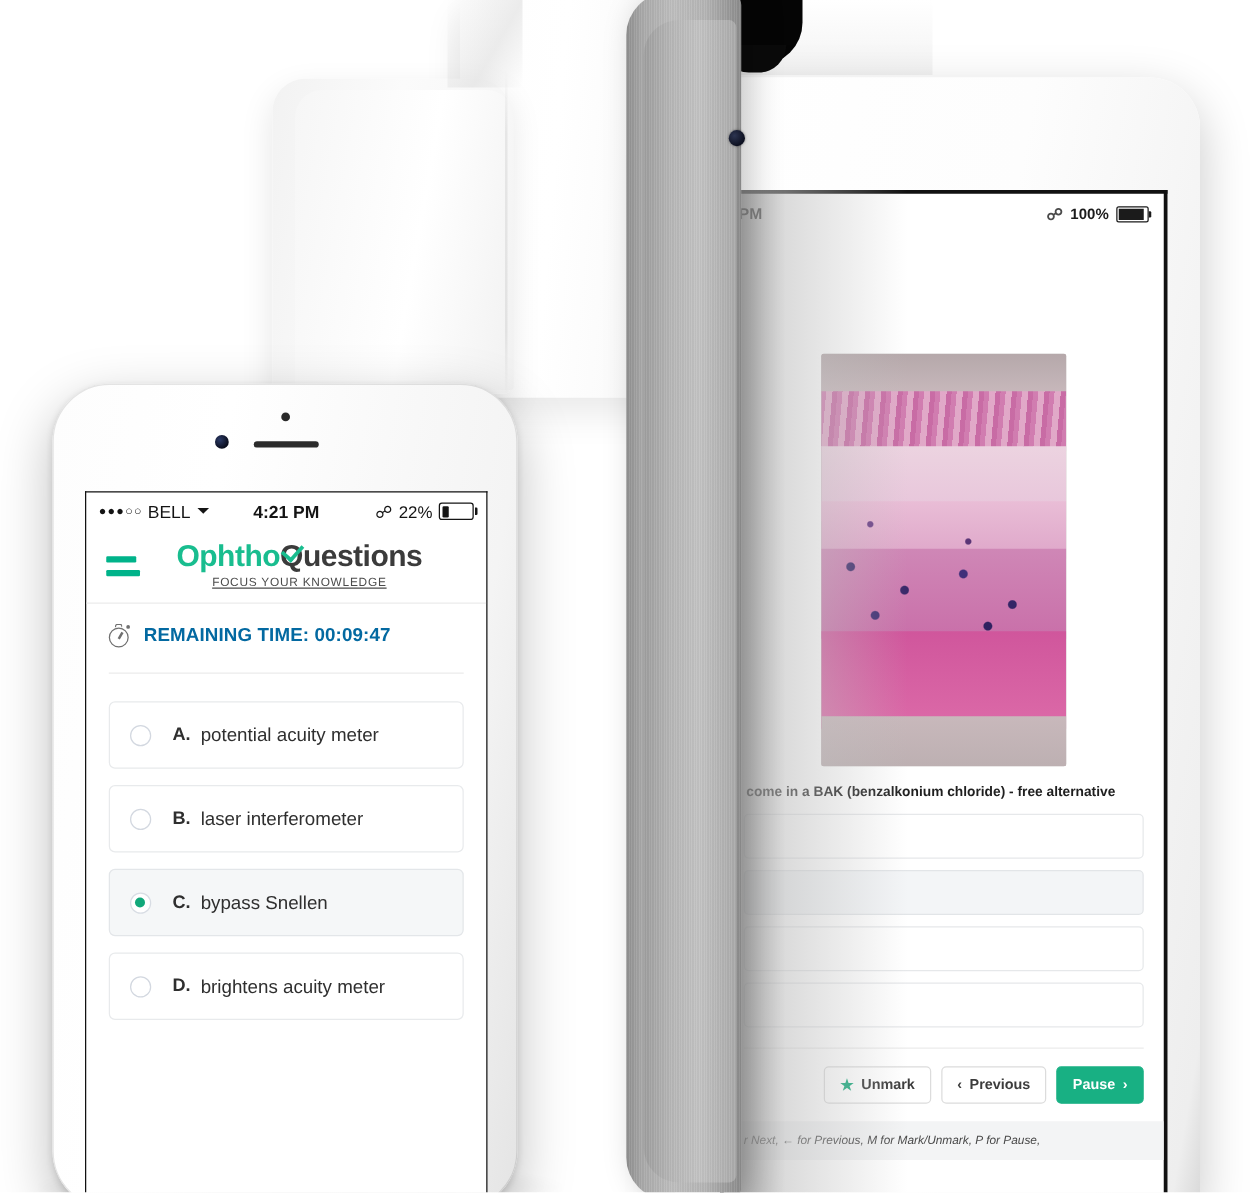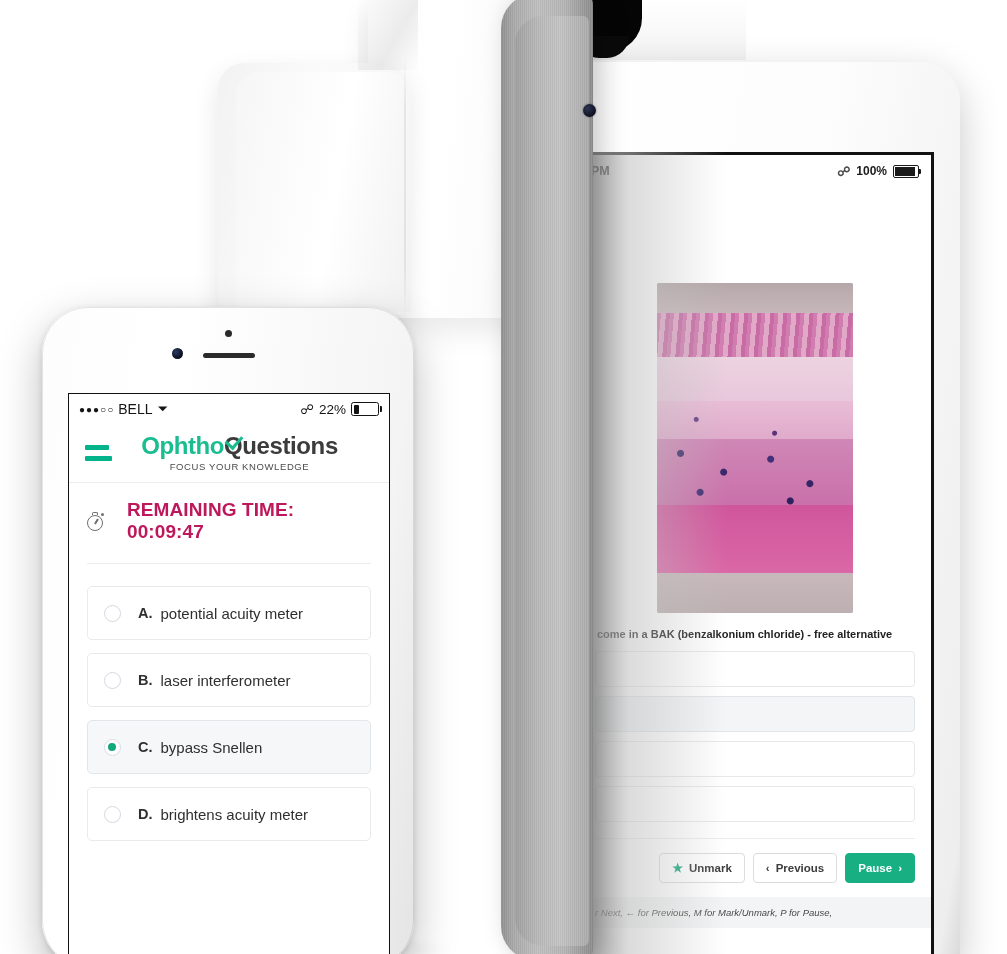--- a/index.html
+++ b/index.html
@@ -190,26 +190,26 @@
   .burger i:nth-child(2){width:27px;}
   .logo-wrap{flex:1;display:flex;flex-direction:column;align-items:center;margin-left:-6px;}
   .logo-main{font-size:24px;font-weight:700;letter-spacing:-0.4px;line-height:1;display:flex;align-items:baseline;}
   .logo-main .a{color:#19bd8f;}
   .logo-main .qwrap{position:relative;display:inline-block;color:#3b3b3b;}
   .logo-main .qmark{
     position:absolute;left:2px;top:1px;width:13px;height:8px;
     border-left:3.5px solid #19bd8f;border-bottom:3.5px solid #19bd8f;
     transform:rotate(-48deg);
   }
-  .logo-sub{font-size:9.5px;letter-spacing:.6px;color:#4b4b4b;margin-top:3px;font-weight:500;}
+  .logo-sub{font-size:9.5px;letter-spacing:.6px;color:#4b4b4b;margin-top:3px;font-weight:500;text-decoration:underline;}
 
   .ph-body{padding:0 18px;}
   .q-title{font-size:18px;font-weight:700;color:#3b3b3b;letter-spacing:.2px;margin-top:18px;}
   .q-timer{display:flex;align-items:center;gap:9px;margin-top:16px;}
-  .q-timer .label{font-size:19px;font-weight:700;color:#be185d;letter-spacing:.1px;margin-left:12px;}
+  .q-timer .label{font-size:15px;font-weight:700;color:#0369a1;letter-spacing:.1px;}
   .stopwatch{width:19px;height:19px;position:relative;flex:0 0 auto;}
   .stopwatch .face{position:absolute;left:0;top:3px;width:16px;height:16px;border:1.8px solid #6f6f6f;border-radius:50%;box-sizing:border-box;}
   .stopwatch .crown{position:absolute;left:5px;top:0px;width:6px;height:3px;border:1.6px solid #6f6f6f;border-bottom:none;border-radius:2px 2px 0 0;box-sizing:border-box;}
   .stopwatch .btn{position:absolute;left:14px;top:1px;width:3px;height:3px;background:#6f6f6f;border-radius:50%;}
   .stopwatch .hand{position:absolute;left:7.4px;top:6px;width:1.6px;height:6px;background:#6f6f6f;transform-origin:bottom center;transform:rotate(30deg);}
 
   .divider{height:1px;background:#ececec;margin:20px 0 0 0;}
   .q-text{font-size:14.5px;font-weight:700;color:#2e2e2e;line-height:1.45;margin-top:20px;}
 
   .opts{margin-top:22px;}
@@ -315,20 +315,21 @@
   <div class="phone-cam"></div>
   <div class="phone-sensor"></div>
   <div class="phone-speaker"></div>
 
   <div class="phone-screen">
 
     <div class="ph-status noselect">
       <span class="dots">●●●○○</span>
       <span class="carrier">BELL</span>
       <span class="wifi">⏷</span>
+      <span class="mid">4:21  PM</span>
       <span class="right">
         <span>☍</span>
         <span>22%</span>
         <span class="batt-s">
             <i></i>
           </span>
       </span>
     </div>
 
     <div class="ph-header">

